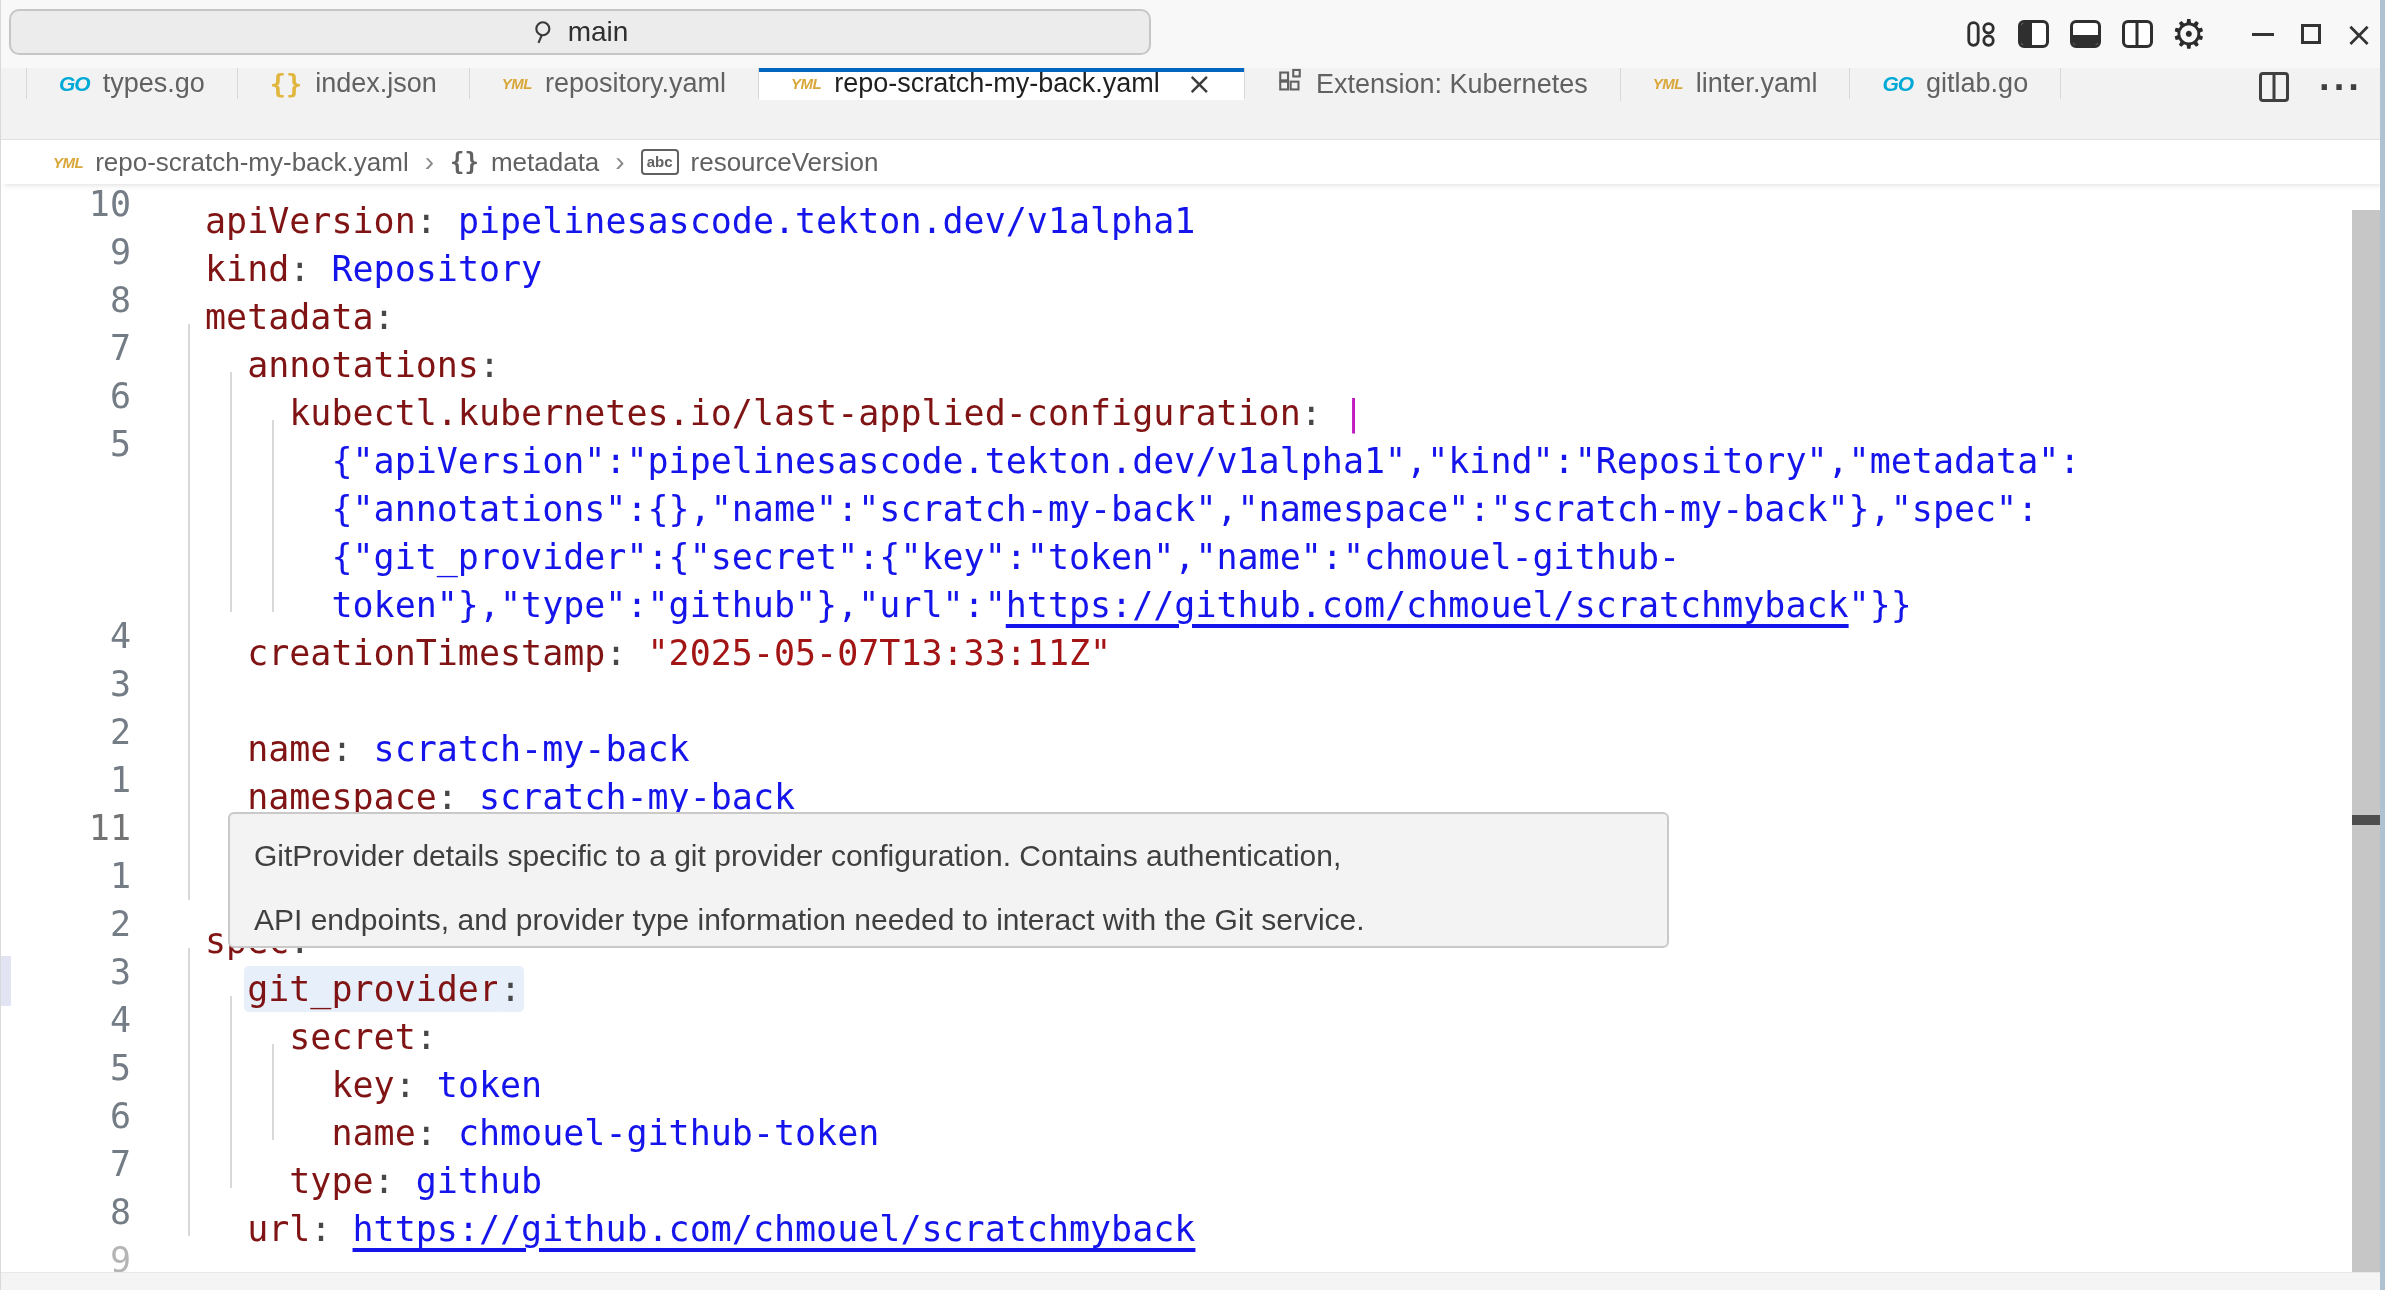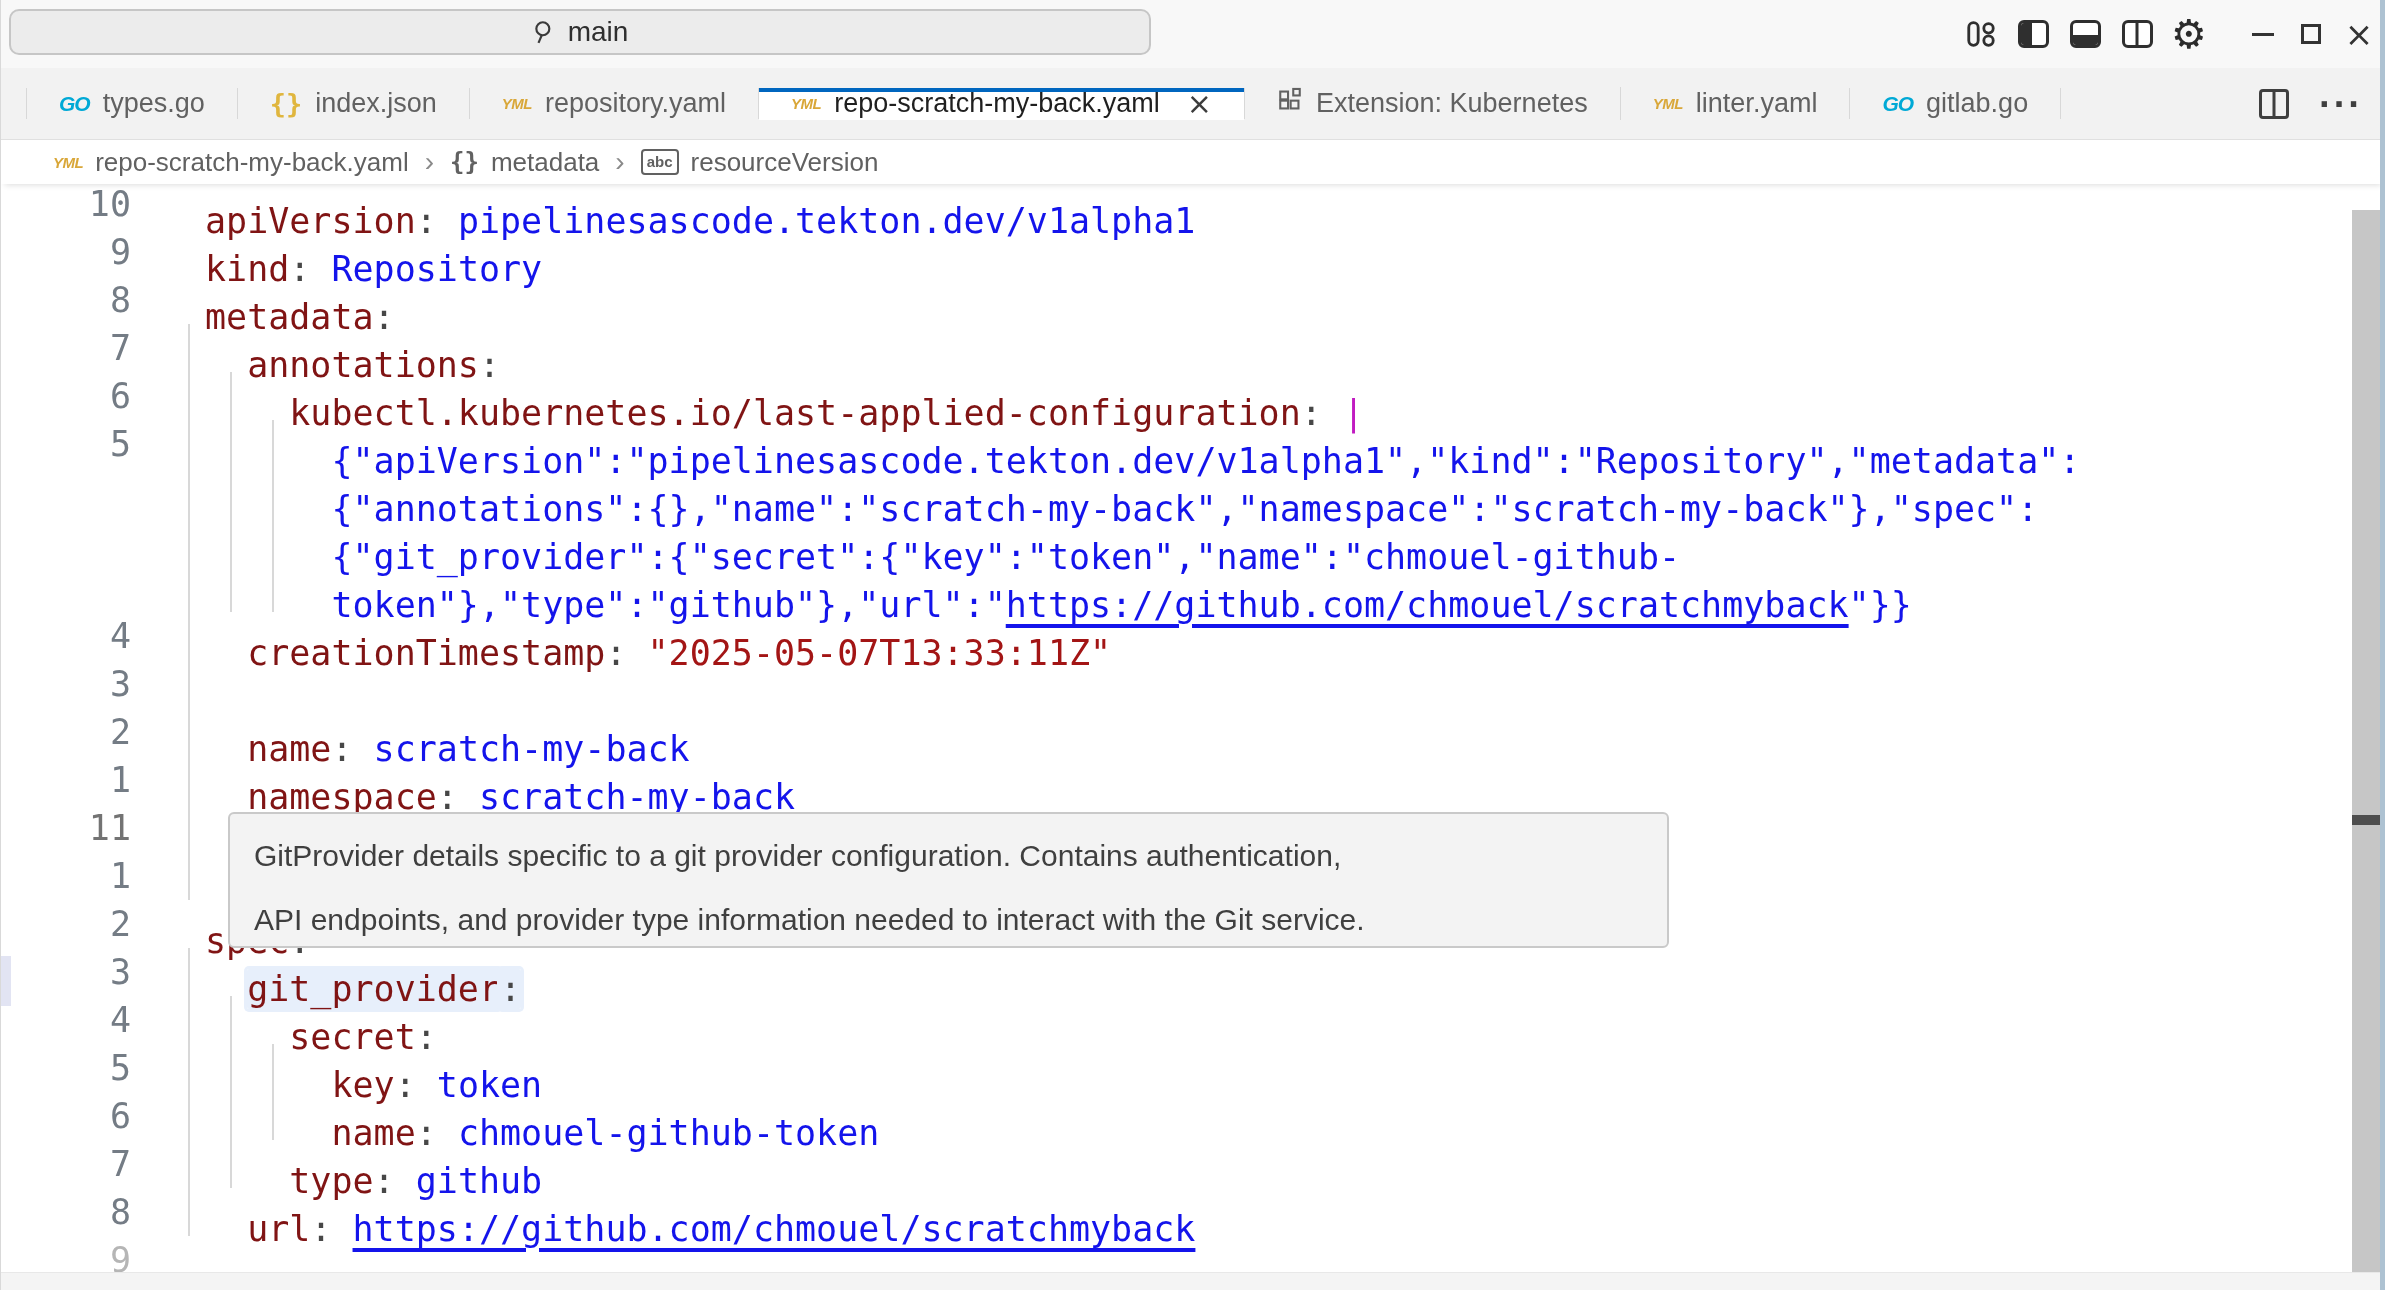--- a/index.html
+++ b/index.html
@@ -24,21 +24,21 @@
   .sq .fb { position:absolute; left:0; right:0; bottom:0; height:10px; background:#2f2f2f; }
   .sq .mv { position:absolute; left:50%; top:0; bottom:0; width:3px; background:#2f2f2f; transform:translateX(-50%); }
   .gear { font-family:"DejaVu Sans", sans-serif; font-size:40px; color:#2b2b2b; line-height:1; }
   .win-controls { display:flex; align-items:center; gap:16px; margin-left:22px; }
   .minim { width:22px; height:3px; background:#333; }
   .maxim { width:20px; height:20px; border:3px solid #333; }
   .closeb { font-size:34px; color:#333; line-height:1; font-family:"DejaVu Sans", sans-serif; }
   
   .tabs {
     position:absolute; top:68px; left:0; right:0; height:72px; background:#f2f2f2;
-    display:flex; align-items:center; padding-left:25px; border-bottom:1px solid #e0e0e0;
+    display:flex; align-items:flex-start; padding-left:25px; border-bottom:1px solid #e0e0e0;
   }
   .tab {
     display:flex; align-items:center; gap:13px; padding:0 32px; font-size:27px;
     color:#616161; position:relative; border-right:1px solid #d8d8d8; white-space:nowrap;
   }
   .tab:first-child { border-left:1px solid #d8d8d8; }
   .tab.active { background:#fff; color:#1f1f1f; z-index:2; }
   .tab.active::before { content:""; position:absolute; top:0; left:0; right:0; height:4px; background:#0066bf; }
   .tab.active::after  { content:""; position:absolute; left:0; right:0; bottom:-1px; height:1px; background:#fff; }
   .tab-close { font-family:"DejaVu Sans", sans-serif; font-size:30px; color:#3c3c3c; margin-left:14px; line-height:1; }

